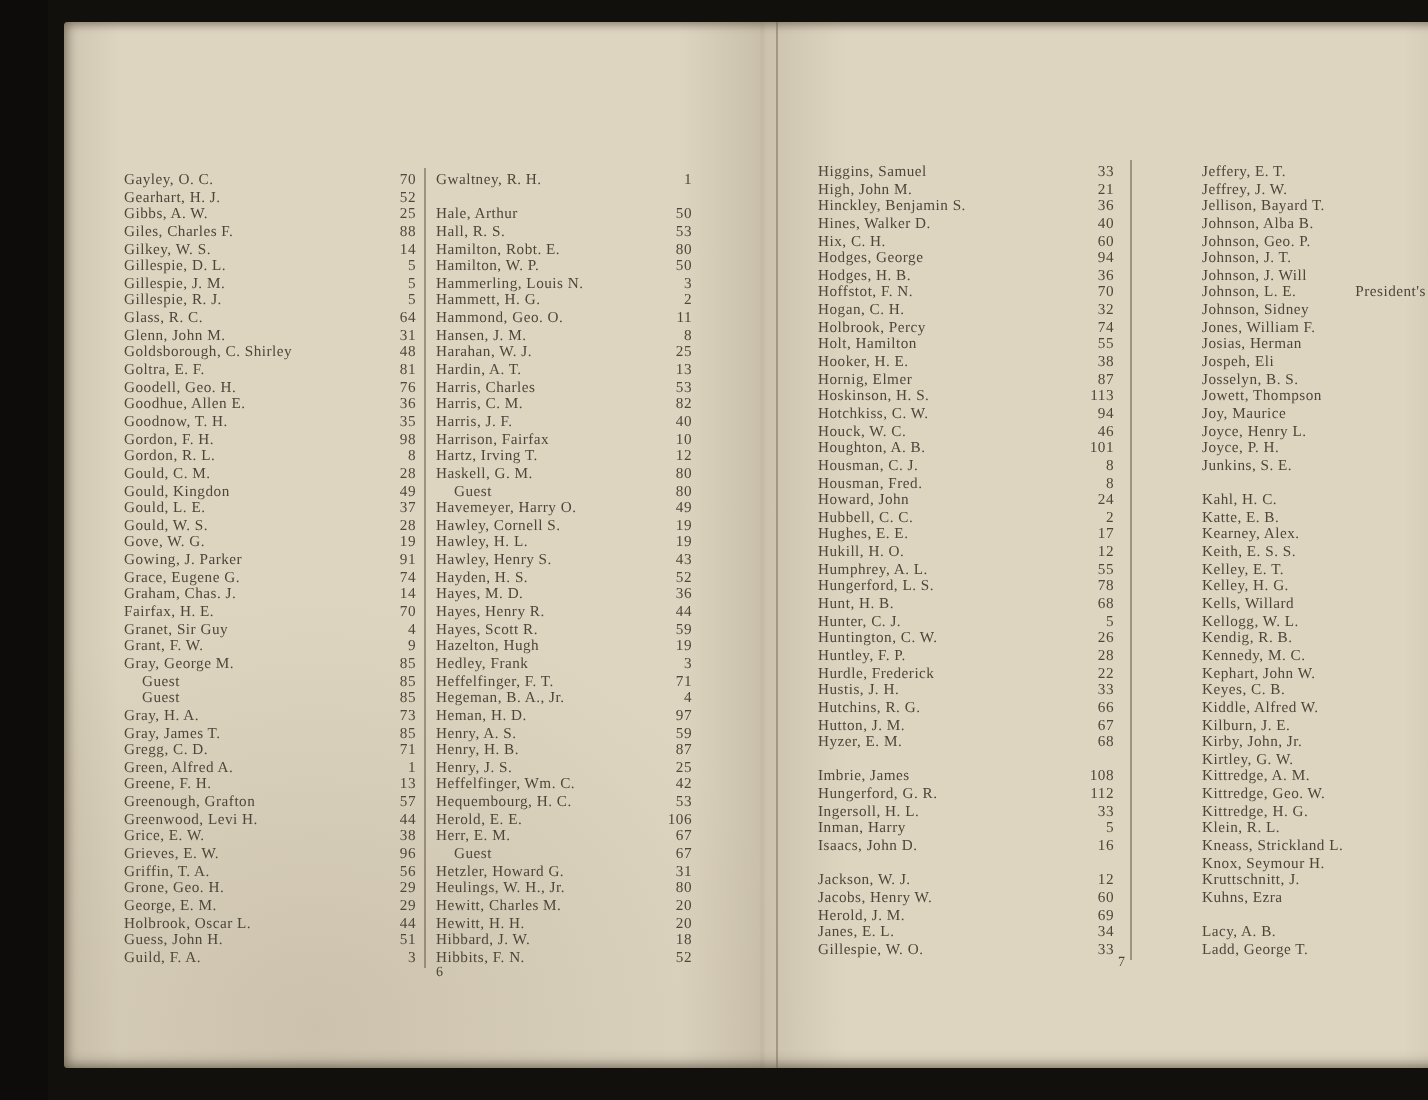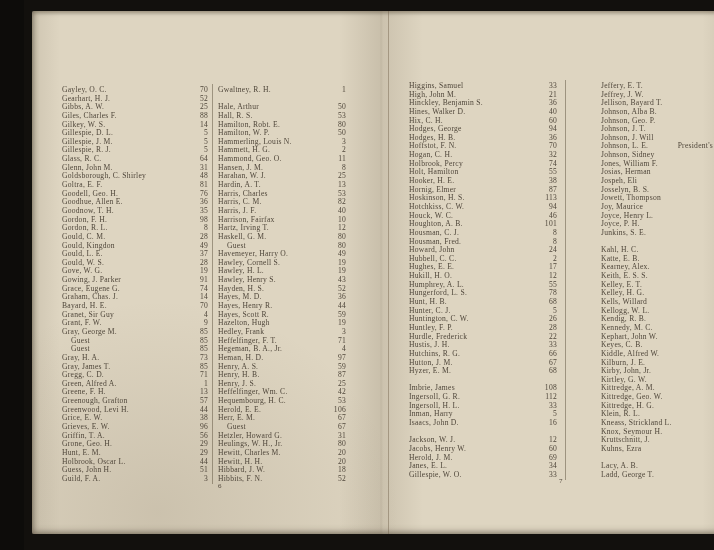--- a/index.html
+++ b/index.html
@@ -130,21 +130,21 @@
         </div>
         <div class="row">
           <span class="nm">Grace, Eugene G.</span>
           <span class="vl">74</span>
         </div>
         <div class="row">
           <span class="nm">Graham, Chas. J.</span>
           <span class="vl">14</span>
         </div>
         <div class="row">
-          <span class="nm">Bayard, H. E.</span>
+          <span class="nm">Fairfax, H. E.</span>
           <span class="vl">70</span>
         </div>
         <div class="row">
           <span class="nm">Granet, Sir Guy</span>
           <span class="vl">4</span>
         </div>
         <div class="row">
           <span class="nm">Grant, F. W.</span>
           <span class="vl">9</span>
         </div>
@@ -198,21 +198,21 @@
         </div>
         <div class="row">
           <span class="nm">Griffin, T. A.</span>
           <span class="vl">56</span>
         </div>
         <div class="row">
           <span class="nm">Grone, Geo. H.</span>
           <span class="vl">29</span>
         </div>
         <div class="row">
-          <span class="nm">Hunt, E. M.</span>
+          <span class="nm">George, E. M.</span>
           <span class="vl">29</span>
         </div>
         <div class="row">
           <span class="nm">Holbrook, Oscar L.</span>
           <span class="vl">44</span>
         </div>
         <div class="row">
           <span class="nm">Guess, John H.</span>
           <span class="vl">51</span>
         </div>
@@ -543,21 +543,21 @@
         <div class="row">
           <span class="nm">Hyzer, E. M.</span>
           <span class="vl">68</span>
         </div>
         <div class="row gap"></div>
         <div class="row">
           <span class="nm">Imbrie, James</span>
           <span class="vl">108</span>
         </div>
         <div class="row">
-          <span class="nm">Ingersoll, G. R.</span>
+          <span class="nm">Hungerford, G. R.</span>
           <span class="vl">112</span>
         </div>
         <div class="row">
           <span class="nm">Ingersoll, H. L.</span>
           <span class="vl">33</span>
         </div>
         <div class="row">
           <span class="nm">Inman, Harry</span>
           <span class="vl">5</span>
         </div>

